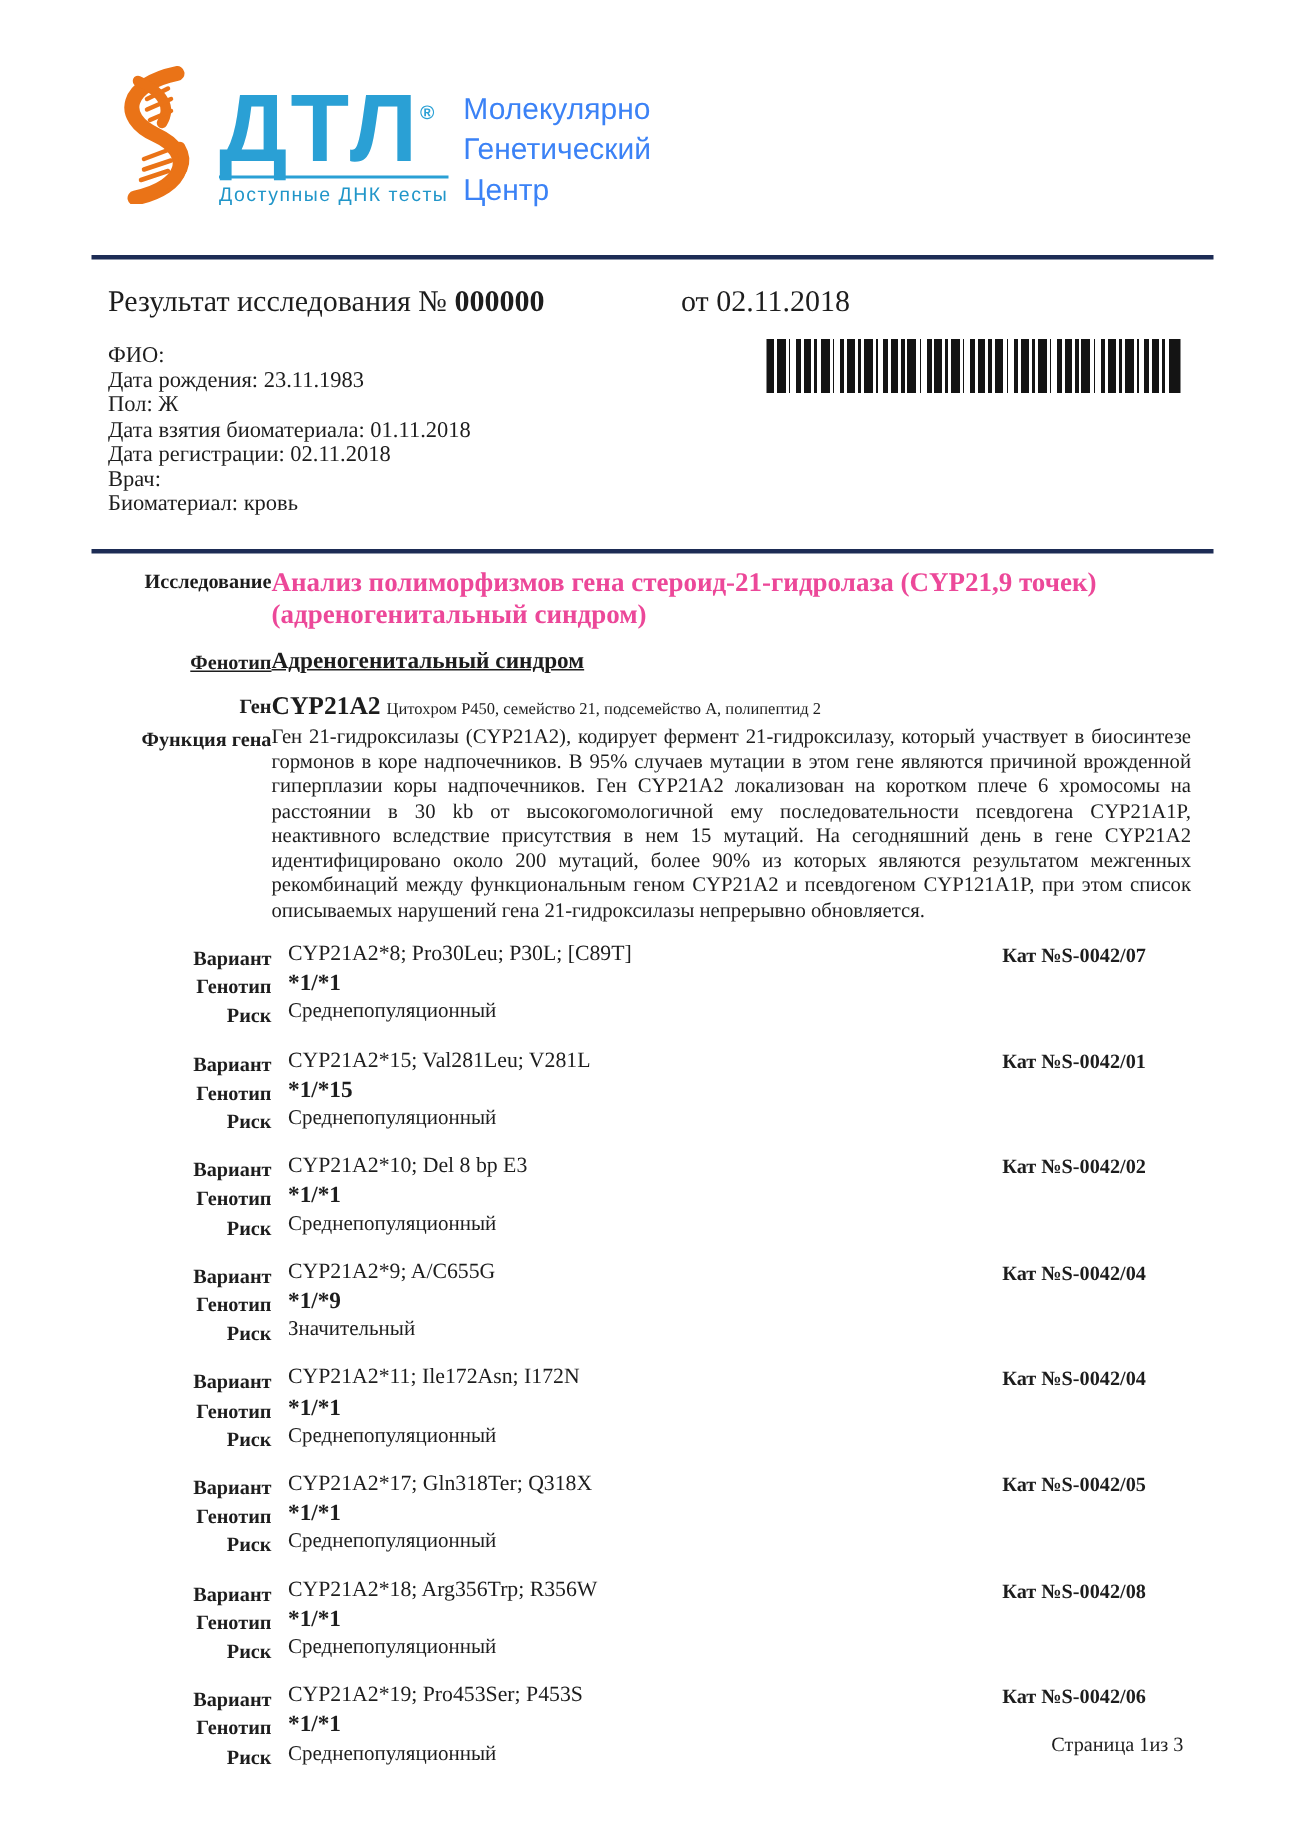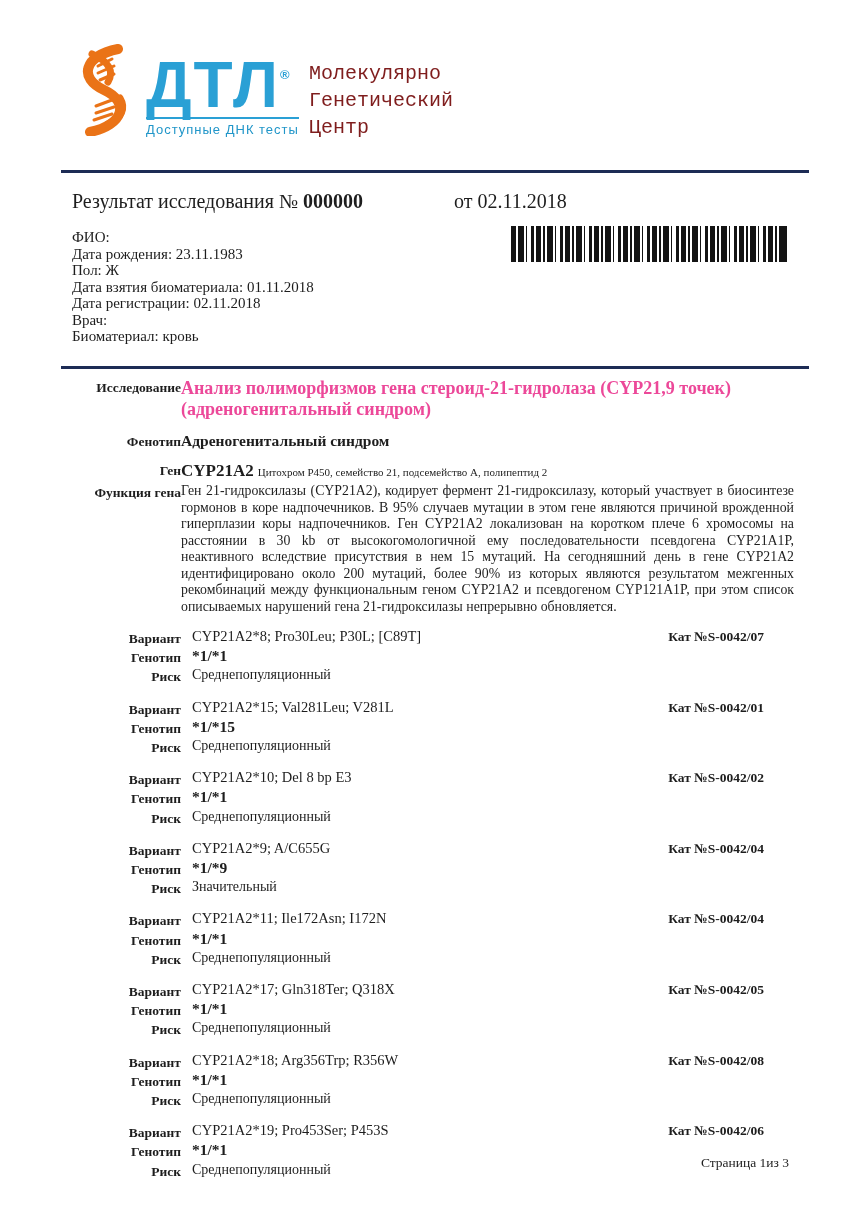--- a/index.html
+++ b/index.html
@@ -18,22 +18,22 @@
     font-size:64px; line-height:62px; color:#2aa0d5; letter-spacing:2px;
   }
   .reg { font-size:13px; vertical-align:28px; letter-spacing:0; }
   .tagline {
     border-top:2px solid #2aa0d5; margin-top:1px; padding-top:3px;
     font-family:"Liberation Sans","DejaVu Sans",sans-serif;
     font-size:13px; color:#2196c9; letter-spacing:1px; text-align:center; white-space:nowrap;
   }
   .logo-right {
     margin-left:10px; padding-top:16px;
-    font-family:Liberation Mono, monospace;
-    color:#7f1d1d; font-size:20px; line-height:27px; white-space:nowrap;
+    font-family:Liberation Sans, sans-serif;
+    color:#3b82f6; font-size:20px; line-height:27px; white-space:nowrap;
   }
 
   
   .rule { position:absolute; left:55px; right:51px; height:3px; background:#1d2c55; }
   .rule1 { top:170px; } .rule2 { top:366px; }
 
   
   .header { position:absolute; top:190px; left:66px; font-size:20px; white-space:nowrap; }
   .header .num { font-weight:bold; }
   .header .date { margin-left:86px; }
@@ -49,21 +49,21 @@
       #141414 12px 13px, #ffffff 13px 17px,
       #141414 17px 20px, #ffffff 20px 22px,
       #141414 22px 27px, #ffffff 27px 29px);
   }
 
   
   .content { position:absolute; top:378px; left:55px; right:66px; }
   .srow { display:grid; grid-template-columns:120px 1fr auto; column-gap:0; }
   .lbl { font-weight:bold; font-size:13.5px; text-align:right; padding-top:2px; white-space:nowrap; }
   .study-title { color:#ec4899; font-weight:bold; font-size:18px; line-height:21px; }
-  .row-phenotype { margin-top:12px; }
+  .row-phenotype { margin-top:12px;text-decoration:underline; }
   .phenotype-val { font-weight:bold; font-size:15.5px; line-height:17px; }
   .row-gene { margin-top:11px; }
   .gene-name { font-weight:bold; font-size:17px; }
   .gene-desc { font-size:11px; }
   .row-func { margin-top:2px; }
   .func-text { font-size:13.8px; line-height:16.5px; text-align:justify; }
 
   .variant { margin-top:13px; }
   .variant .vrow { display:grid; grid-template-columns:120px 1fr auto; column-gap:11px; line-height:17.2px; }
   .vname { font-size:14.5px; }

